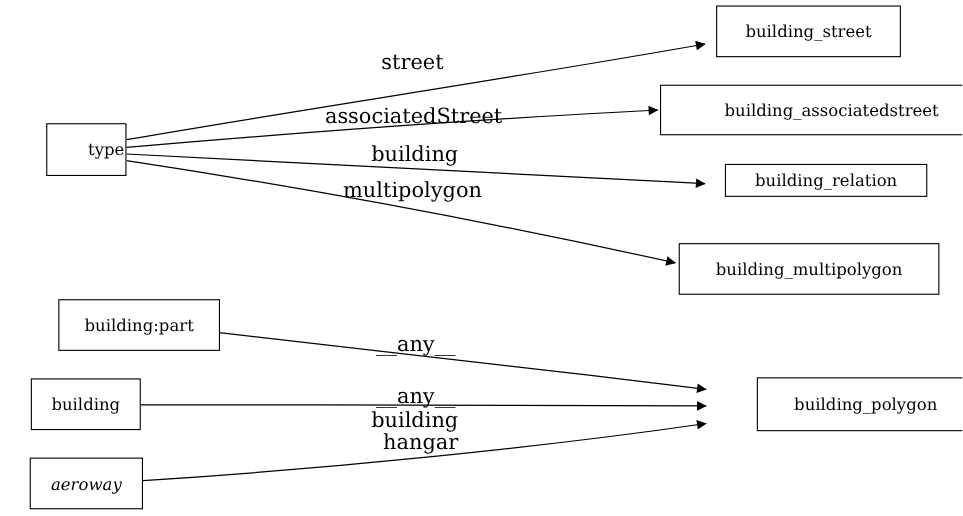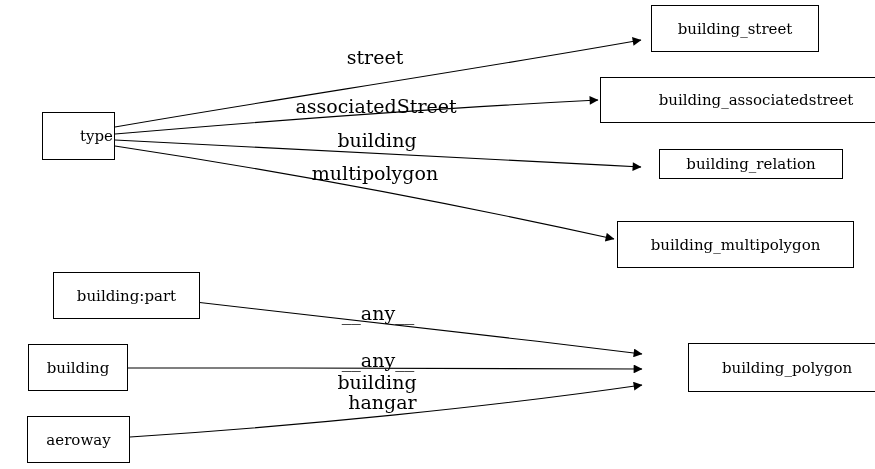--- a/index.html
+++ b/index.html
@@ -75,21 +75,21 @@
   <div class="node" style="left:600px; top:77px; width:312px; height:46px;">building_associatedstreet</div>
 
   <div class="node" style="left:643px; top:149px; width:184px; height:30px;margin-left:16px;">building_relation</div>
 
   <div class="node" style="left:617px; top:221px; width:237px; height:47px;">building_multipolygon</div>
 
   <div class="node" style="left:21px; top:272px; width:147px; height:47px;margin-left:32px;">building:part</div>
 
   <div class="node" style="left:28px; top:344px; width:100px; height:47px;">building</div>
 
-  <div class="node" style="left:27px; top:416px; width:103px; height:47px;">aeroway</div>
+  <div class="node" style="left:27px; top:416px; width:103px; height:47px;font-style:italic;">aeroway</div>
 
   <div class="node" style="left:648px; top:343px; width:198px; height:49px;margin-left:40px;">building_polygon</div>
 
   <div class="edge-label" style="left:375px; top:57px;">street</div>
 
   <div class="edge-label" style="left:376px; top:106px;">associatedStreet</div>
 
   <div class="edge-label" style="left:377px; top:140px;">building</div>
 
   <div class="edge-label" style="left:375px; top:173px;">multipolygon</div>

